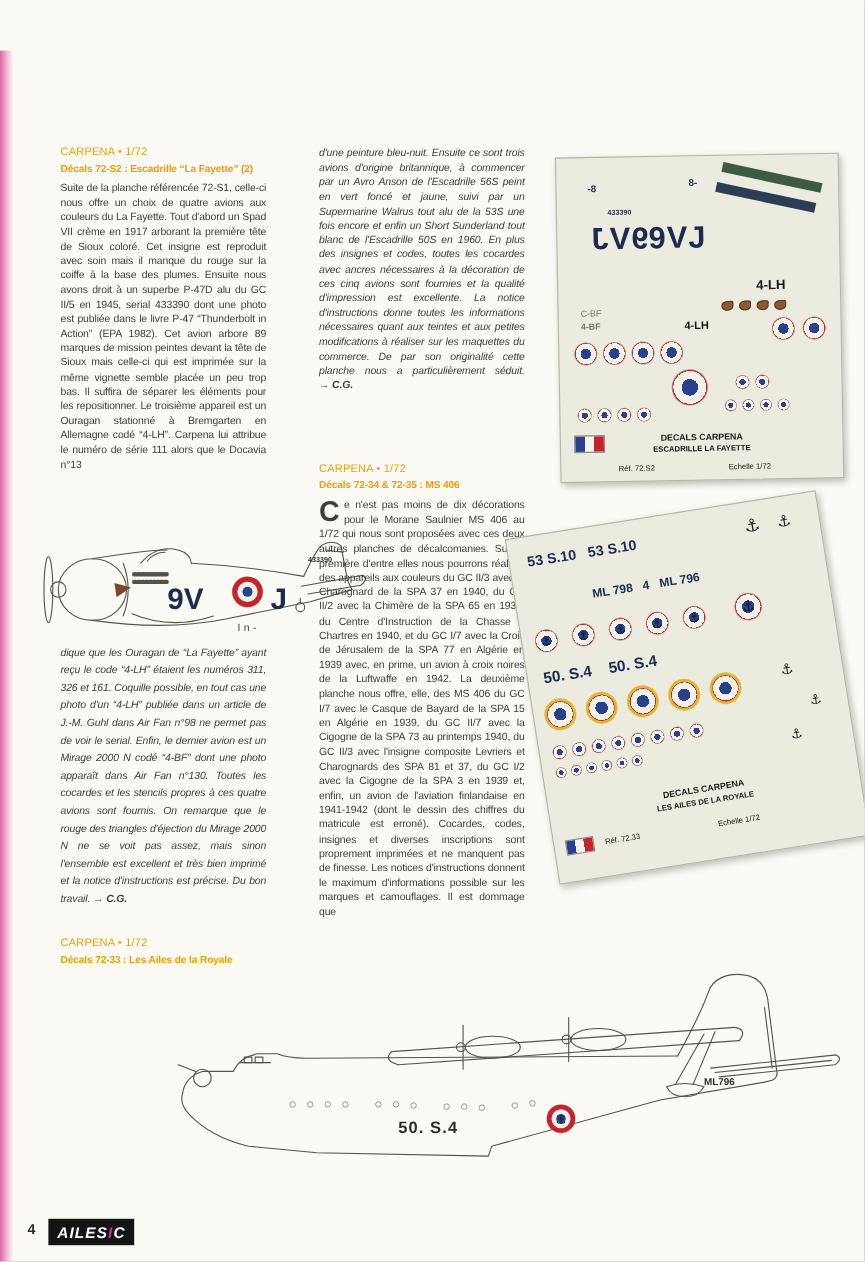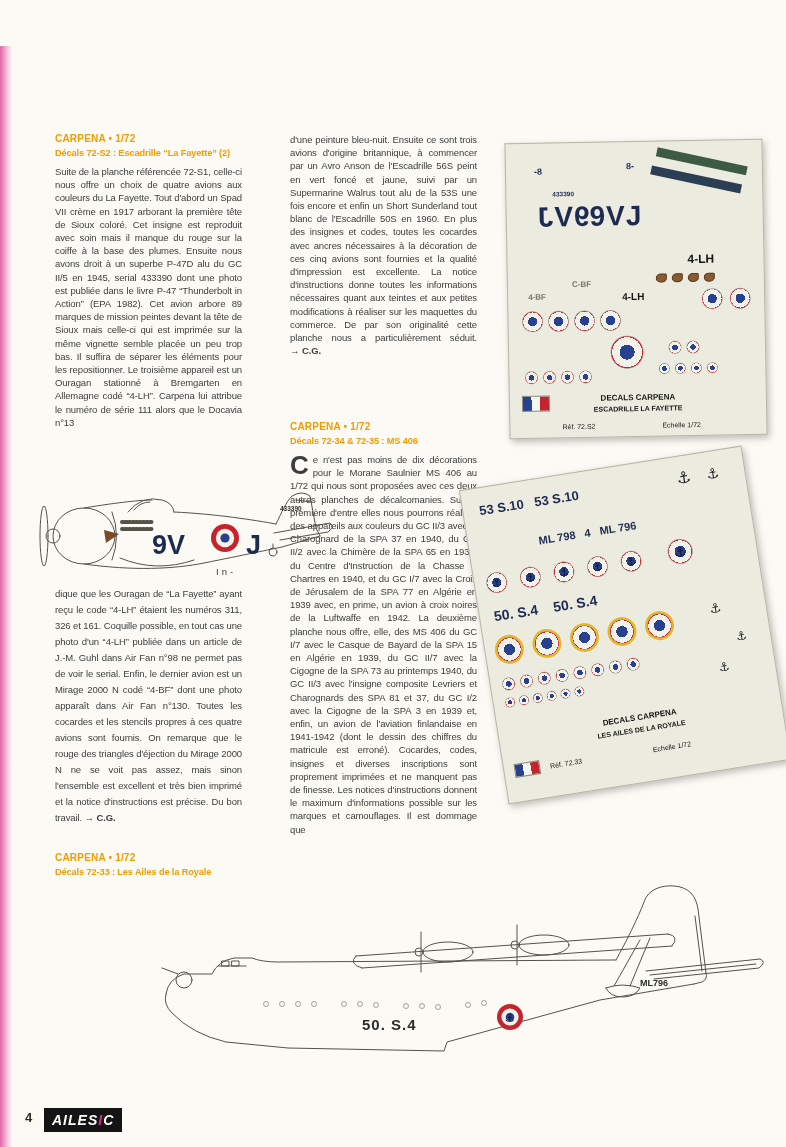--- a/index.html
+++ b/index.html
@@ -4,25 +4,25 @@
 <style>
   * { margin:0; padding:0; box-sizing:border-box; }
   html,body { background:#d8d8d8; font-family:"Liberation Sans","DejaVu Sans",sans-serif; }
   .page { position:relative; width:786px; height:1147px; margin:0 auto; background:#fbfaf4; overflow:hidden; box-shadow:0 0 10px rgba(0,0,0,.35); }
   .edge { position:absolute; left:0; top:46px; width:12px; height:1101px;
           background:linear-gradient(to right,#df66a6,#f2bcd8 55%,rgba(242,188,216,0)); }
   .banner { position:absolute; left:94px; top:57px; width:403px; height:35px; background:#d12e8c;
             display:flex; align-items:center; justify-content:center; }
   .banner span { color:#fff; font-weight:bold; font-style:italic; font-size:20px; letter-spacing:4px; }
   .block { position:absolute; }
-  .h-org { color:#f29c00; font-size:10px; font-weight:bold; letter-spacing:.2px; }
+  .h-org { color:#f29c00; font-size:10px; font-weight:normal; letter-spacing:.2px; }
   .h-sub { color:#f29c00; font-size:9.2px; font-weight:bold; white-space:nowrap; margin-top:4px; letter-spacing:-0.1px; }
   .body { font-size:9.5px; line-height:13.2px; letter-spacing:-0.12px; color:#3d3d3d; text-align:justify; margin-top:7px; }
   .body.loose { line-height:16px; }
-  .body.nohead { margin-top:0; }
+  .body.nohead { margin-top:0;font-style:italic; }
   .sig { font-weight:bold; white-space:nowrap; }
   .dropcap { float:left; font-size:26px; line-height:24px; font-weight:bold; padding-right:4px; color:#3d3d3d; }
   .lead-frag { position:absolute; font-size:9.5px; color:#3d3d3d; letter-spacing:3px; }
   .sheet { position:absolute; background:#ecebe0; border:1px solid #b7b5a6; box-shadow:2px 3px 7px rgba(0,0,0,.25); }
   .rdl { position:absolute; border-radius:50%;
          background:radial-gradient(circle,#27418e 0 33%,#f3f2ea 33% 66%,#c6242d 66% 100%);
          box-shadow:0 0 0 .5px #9a9a90; }
   .rdl.yl { box-shadow:0 0 0 2.5px #e3b92c; }
   .rdl.anch { display:flex; align-items:center; justify-content:center; color:#14161a; }
   .rdl.anch::after { content:"⚓"; }
@@ -113,21 +113,21 @@
 
   <div class="sheet" style="left:507px; top:141px; width:258px; height:296px; transform:rotate(-1deg);">
     <div class="stripe" style="left:150px; top:16px; width:92px; height:9px; background:#3c5a44;"></div>
     <div class="stripe" style="left:144px; top:34px; width:92px; height:9px; background:#2c3e54;"></div>
     <span class="navy" style="left:28px; top:24px; font-size:9px;">-8</span>
     <span class="navy" style="left:120px; top:20px; font-size:9px;">8-</span>
     <span class="navy" style="left:46px; top:48px; font-size:6.5px;">433390</span>
     <div class="navy" style="left:30px; top:60px; font-size:28px; letter-spacing:1px;"><span class="mirror">9VJ</span><span>9VJ</span></div>
     <span class="blk" style="left:180px; top:112px; font-size:12px; font-weight:bold;">4-LH</span>
     <span class="blk" style="left:114px; top:150px; font-size:10px; font-weight:bold;">4-LH</span>
-    <span class="blk" style="left:20px; top:138px; font-size:8px; color:#77756b; font-weight:bold;margin-left:44px;">C-BF</span>
+    <span class="blk" style="left:20px; top:138px; font-size:8px; color:#77756b; font-weight:normal;">C-BF</span>
     <span class="blk" style="left:20px; top:150px; font-size:8px; color:#77756b; font-weight:bold;">4-BF</span>
 
     <div class="sioux" style="left:148px; top:132px;"></div>
     <div class="sioux" style="left:164px; top:132px;"></div>
     <div class="sioux" style="left:180px; top:132px;"></div>
     <div class="sioux" style="left:196px; top:132px;"></div>
 
     <div class="rdl" style="left:14px; top:168px; width:20px; height:20px;"></div>
     <div class="rdl" style="left:40px; top:168px; width:20px; height:20px;"></div>
     <div class="rdl" style="left:66px; top:168px; width:20px; height:20px;"></div>

